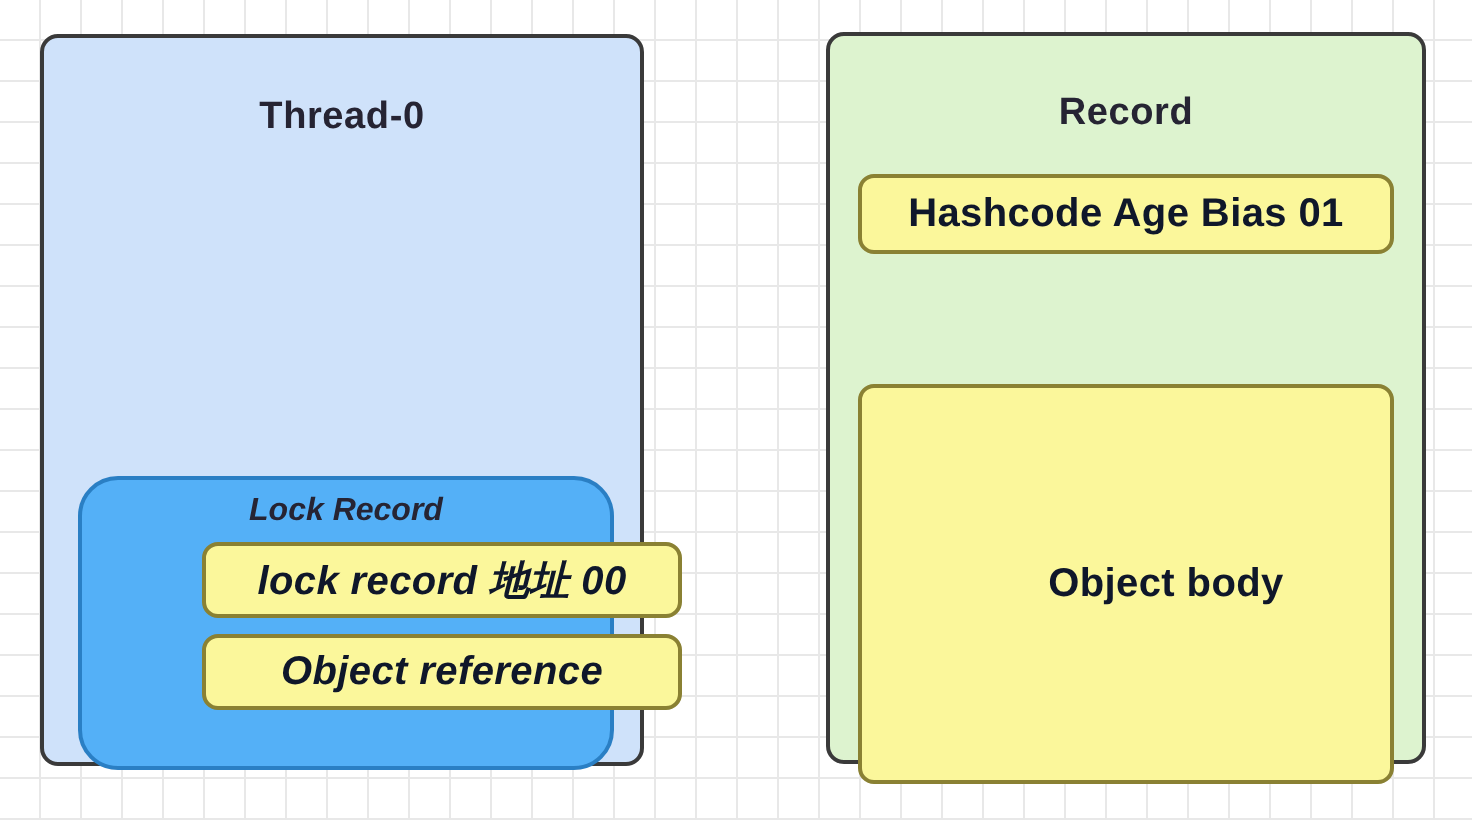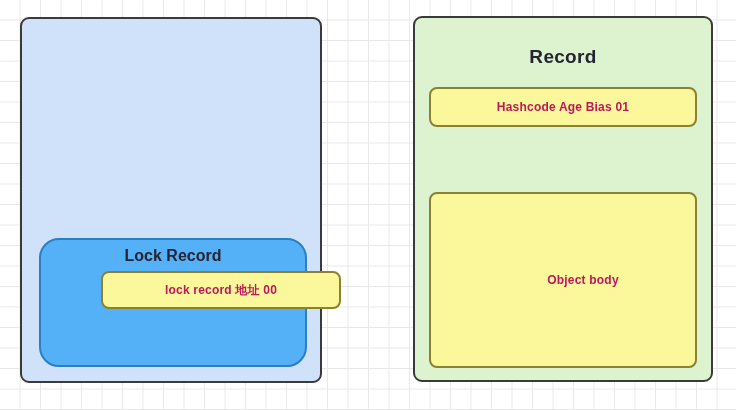--- a/index.html
+++ b/index.html
@@ -88,25 +88,26 @@
   }
   #thread-panel .panel-title { top: 29px; }
   #object-panel .panel-title { top: 28px; }
 
   
   #lock-record-box {
     position: absolute;
     left: 17px;
     top: 219px;
     width: 268px;
-    height: 129px;
+    height: 147px;
     background: #54b0f7;
     border: 2px solid #2a7fc4;
     border-radius: 20px;
     box-sizing: border-box;
+    font-style: italic;
   }
   #lock-record-box .group-title {
     position: absolute;
     left: 0;
     right: 0;
     top: 7px;
     text-align: center;
     font-size: 16px;
     font-weight: bold;
     color: #262433;
@@ -115,61 +116,63 @@
   
   .cell {
     position: absolute;
     background: #fbf79b;
     border: 2px solid #8a8133;
     border-radius: 8px;
     box-sizing: border-box;
     display: flex;
     align-items: center;
     justify-content: center;
-    font-size: 12px;
+    font-size: 20px;
     font-weight: bold;
-    color: #be185d;
+    color: #0f172a;
     letter-spacing: 0.2px;
   }
   .cell.lr {
     left: 13px;
     width: 240px;
     height: 38px;
     margin-left: 47px;
   }
   #cell-lock-record-addr { top: 31px; }
   #cell-object-reference { top: 77px; }
 
   .cell.obj {
     left: 14px;
     width: 268px;
   }
   #cell-hashcode { top: 69px;  height: 40px; }
   #cell-klass    { top: 124px; height: 40px; }
-  #cell-body     { top: 174px; height: 176px; padding-left: 40px; }
+  #cell-body     { top: 174px; height: 200px; padding-left: 40px; }
 </style>
 </head>
 <body>
 
 <div id="canvas">
 
   <div class="wm-ring" style="left:74px; top:196px;"></div>
   <div class="watermark wm-cn" style="left:96px; top:132px;">黑马程序员</div>
   <div class="watermark wm-en" style="left:116px; top:196px;">www.itheima.com</div>
 
   <div class="wm-ring" style="left:462px; top:196px;"></div>
   <div class="watermark wm-cn" style="left:484px; top:132px;">黑马程序员</div>
   <div class="watermark wm-en" style="left:504px; top:196px;">www.itheima.com</div>
 
   <div class="panel" id="thread-panel">
+    <div class="panel-title">Thread-0</div>
 
     <div id="lock-record-box">
       <div class="group-title">Lock Record</div>
 
       <div class="cell lr" id="cell-lock-record-addr">lock  record 地址 00</div>
+      <div class="cell lr" id="cell-object-reference">Object reference</div>
     </div>
   </div>
 
   <div class="panel" id="object-panel">
     <div class="panel-title">Record</div>
 
     <div class="cell obj" id="cell-hashcode">Hashcode Age Bias 01</div>
     <div class="cell obj" id="cell-body">Object body</div>
   </div>
 

